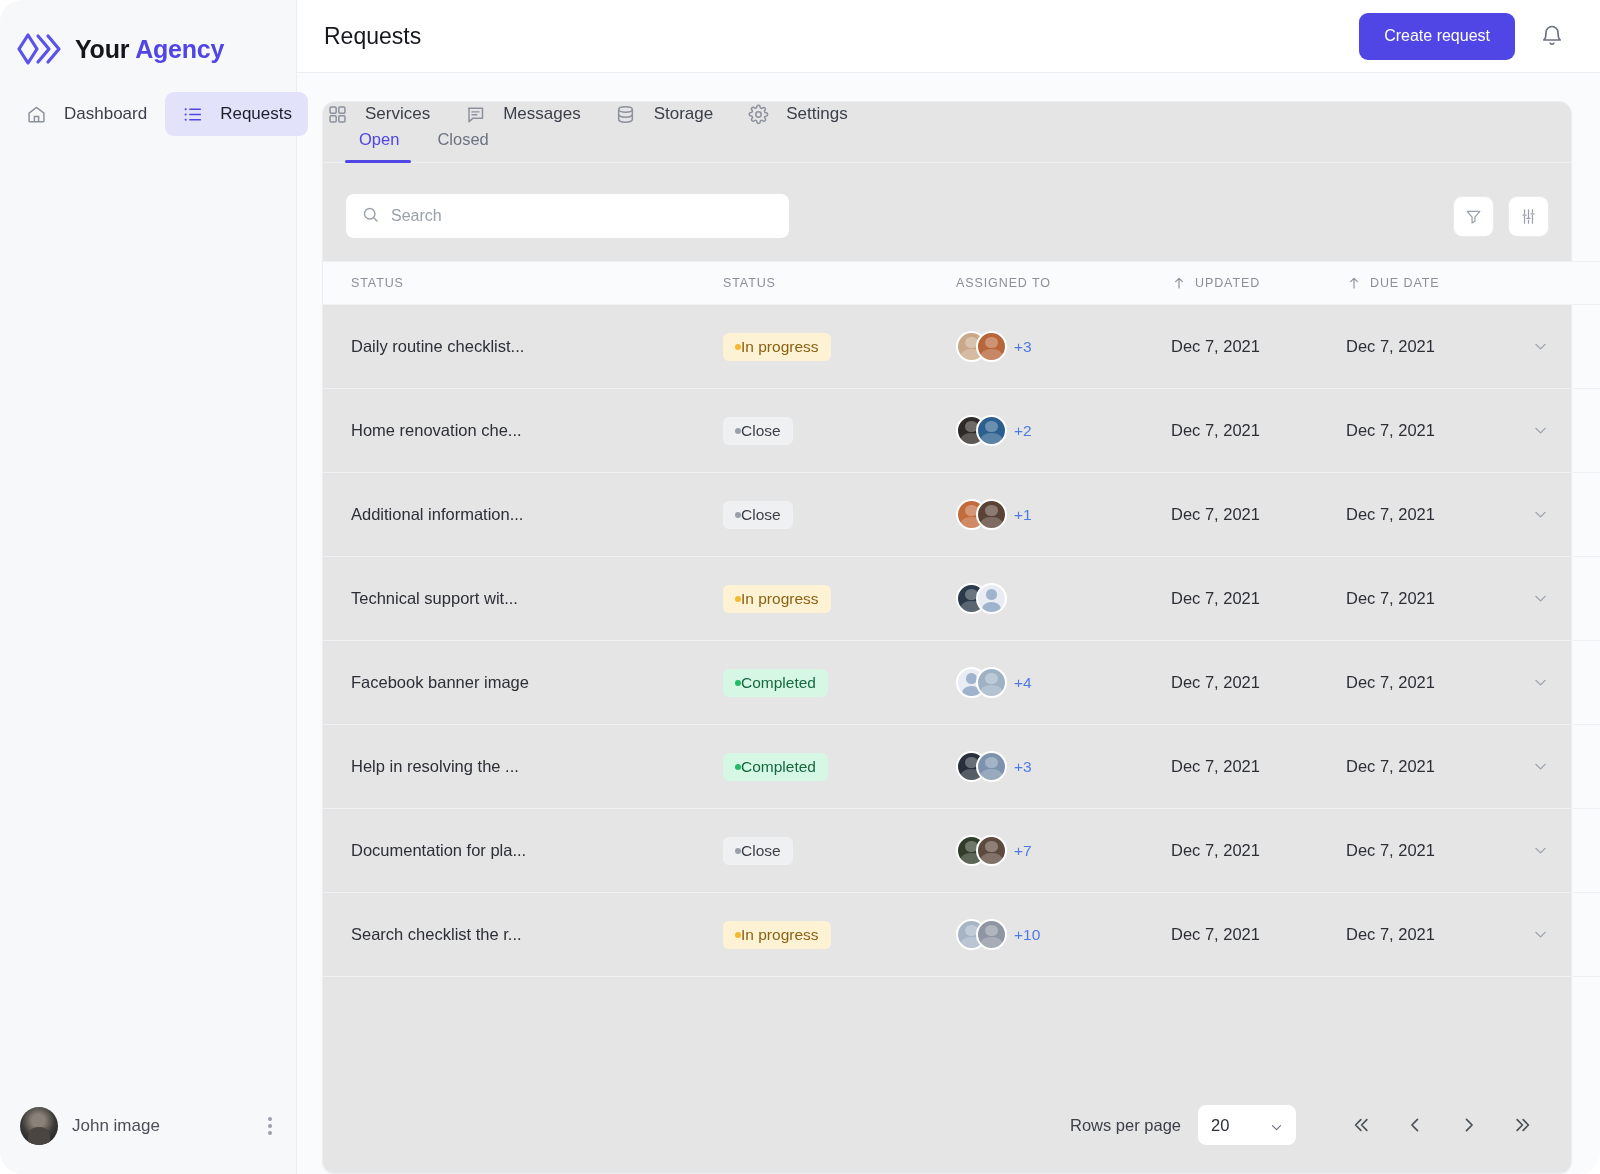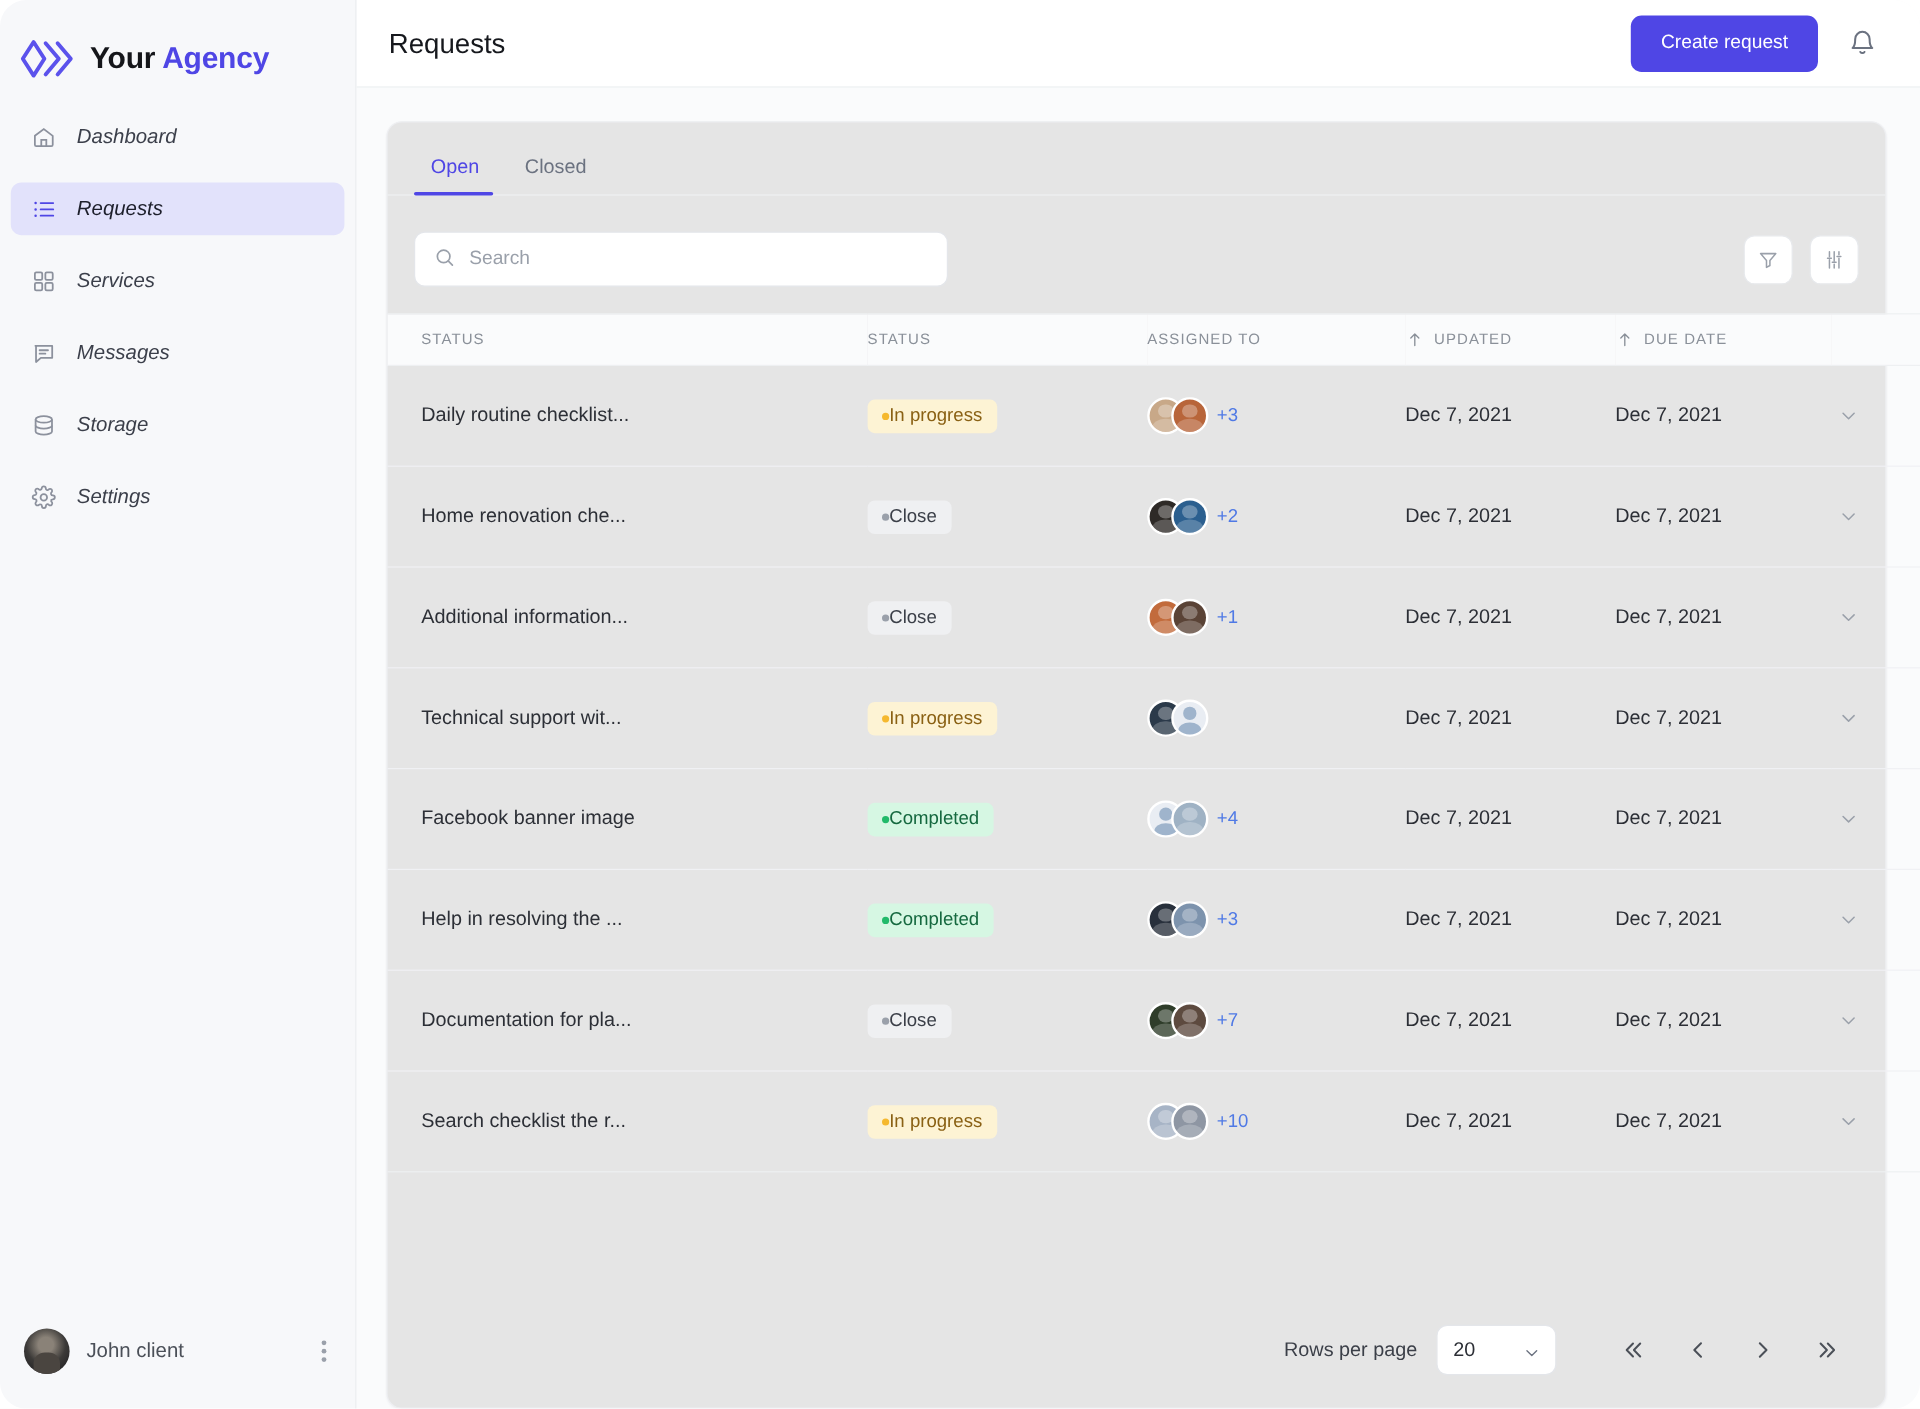--- a/index.html
+++ b/index.html
@@ -40,21 +40,21 @@
   .brand-logo { width: 46px; height: 34px; flex: 0 0 46px; }
   .brand-text {
     font-size: 25px;
     font-weight: bold;
     letter-spacing: -0.2px;
     white-space: nowrap;
   }
   .brand-text .w1 { color: #15161a; }
   .brand-text .w2 { color: #4f46e5; }
 
-  .nav { margin-top: 20px; padding: 0 9px; display: flex; flex-direction: column; gap: 16px; font-style: italic; }
+  .nav { margin-top: 20px; padding: 0 9px; display: flex; flex-direction: row; gap: 2px; }
   .nav-item {
     display: flex;
     align-items: center;
     gap: 17px;
     height: 44px;
     padding: 0 16px;
     border-radius: 9px;
     color: #3b3f4a;
     font-size: 17px;
     cursor: pointer;
@@ -326,21 +326,21 @@
               <path d="M19.1 14.5a1.6 1.6 0 0 0 .33 1.77l.06.06a1.9 1.9 0 1 1-2.7 2.7l-.06-.06a1.6 1.6 0 0 0-1.77-.33 1.6 1.6 0 0 0-.97 1.47v.17a1.9 1.9 0 1 1-3.8 0v-.09a1.6 1.6 0 0 0-1.05-1.47 1.6 1.6 0 0 0-1.77.33l-.06.06a1.9 1.9 0 1 1-2.7-2.7l.06-.06a1.6 1.6 0 0 0 .33-1.77 1.6 1.6 0 0 0-1.47-.97H3.3a1.9 1.9 0 1 1 0-3.8h.09a1.6 1.6 0 0 0 1.47-1.05 1.6 1.6 0 0 0-.33-1.77l-.06-.06a1.9 1.9 0 1 1 2.7-2.7l.06.06a1.6 1.6 0 0 0 1.77.33h.08A1.6 1.6 0 0 0 10.05 3.4V3.3a1.9 1.9 0 1 1 3.8 0v.09a1.6 1.6 0 0 0 .97 1.47 1.6 1.6 0 0 0 1.77-.33l.06-.06a1.9 1.9 0 1 1 2.7 2.7l-.06.06a1.6 1.6 0 0 0-.33 1.77v.08a1.6 1.6 0 0 0 1.47.97h.17a1.9 1.9 0 1 1 0 3.8h-.09a1.6 1.6 0 0 0-1.47.97z"></path>
             </svg>
         </span>
         <span>Settings</span>
       </div>
 
     </nav>
 
     <div class="user-box">
       <span class="avatar-me"></span>
-      <span class="user-name">John client</span>
+      <span class="user-name">John image</span>
       <span class="kebab">
           <i></i>
           <i></i>
           <i></i>
         </span>
     </div>
   </aside>
 
   <section class="main">
 

